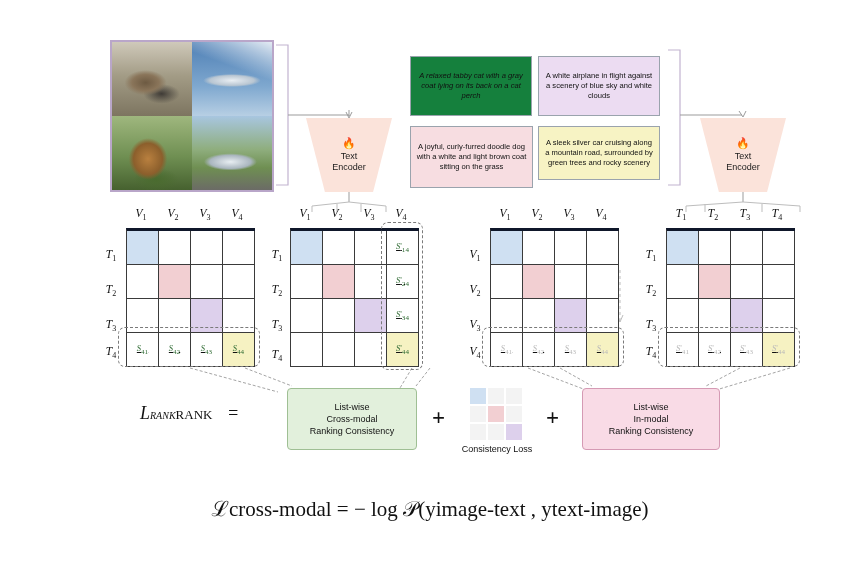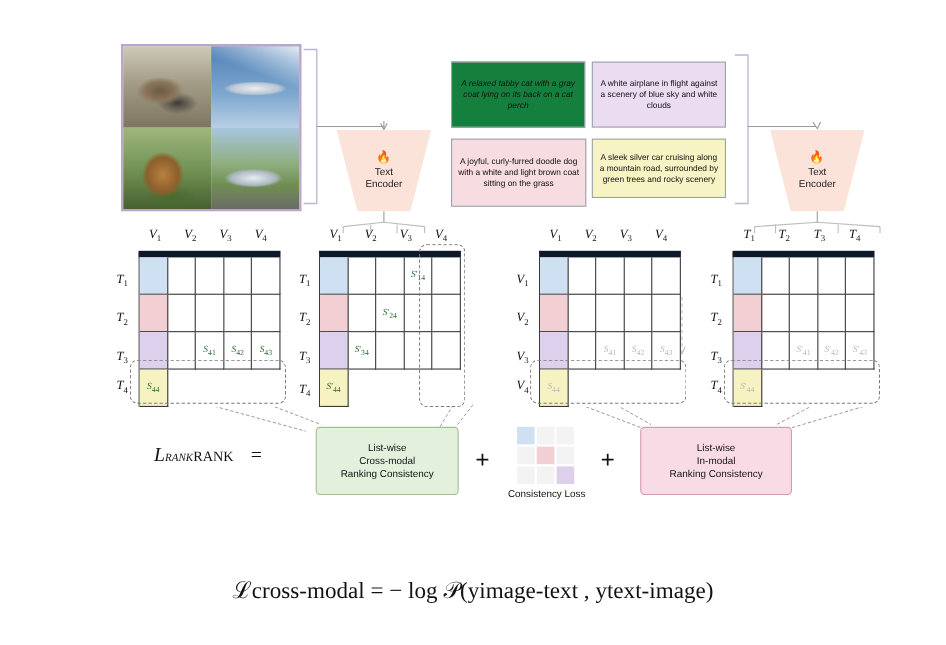--- a/index.html
+++ b/index.html
@@ -105,25 +105,26 @@
     font-family: "Liberation Serif", serif;
     font-size: 11.5px;
     font-style: italic;
     color: #111;
     text-align: center;
   }
   .col-head sub, .row-head sub { font-size: 8px; font-style: normal; }
   .grid {
     position: absolute;
     display: grid;
-    grid-template-columns: repeat(5, 1fr);
+    grid-template-columns: repeat(4, 1fr);
     grid-template-rows: repeat(4, 1fr);
     border-left: 1px solid #3a3a3a;
-    border-top: 6px solid #0f172a;
+    border-top: 3px solid #0f172a;
     background: #fff;
+    text-decoration: underline;
   }
   .grid .c {
     border-right: 1px solid #3a3a3a;
     border-bottom: 1px solid #3a3a3a;
     display: flex;
     align-items: center;
     justify-content: center;
     font-family: "Liberation Serif", serif;
     font-size: 8.5px;
   }
@@ -207,21 +208,21 @@
 
   
   .eq {
     position: absolute;
     width: 860px;
     text-align: center;
     font-family: "Liberation Serif", serif;
     font-size: 21px;
     color: #111;
   }
-  #eq1 { top: 494px; margin-top: 28px; }
+  #eq1 { top: 494px; }
   #eq2 { top: 530px; }
 
   
   svg.connectors {
     position: absolute;
     left: 0; top: 0;
     width: 860px; height: 586px;
     pointer-events: none;
   }
 </style>

